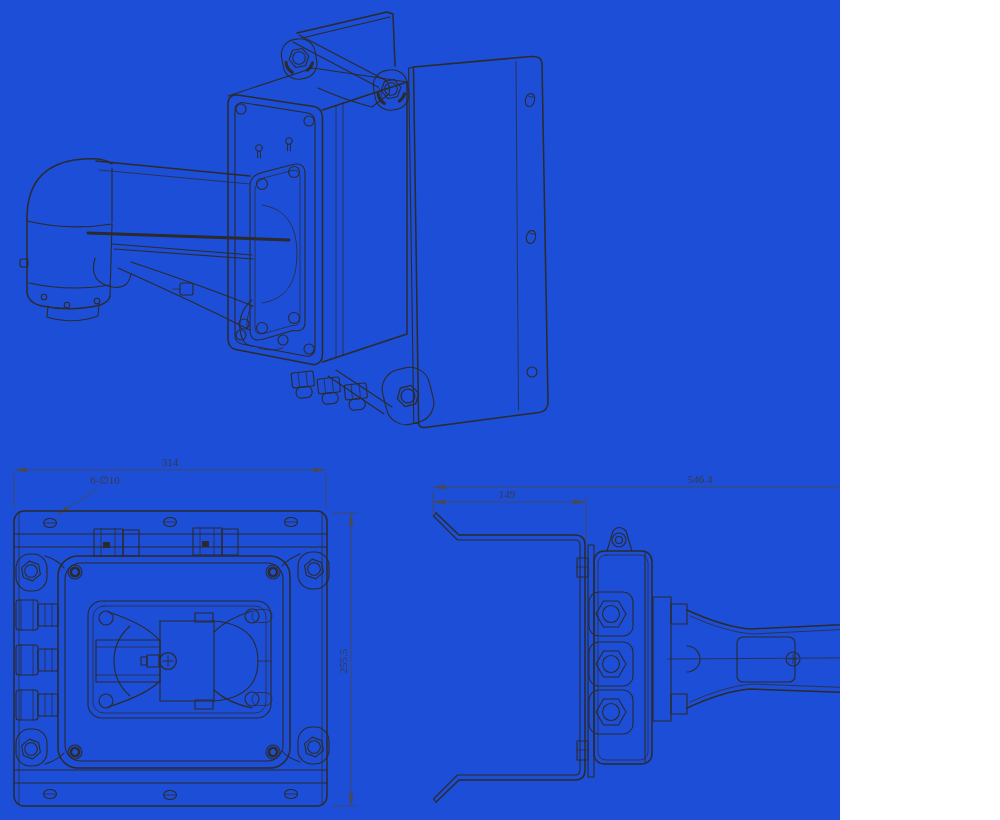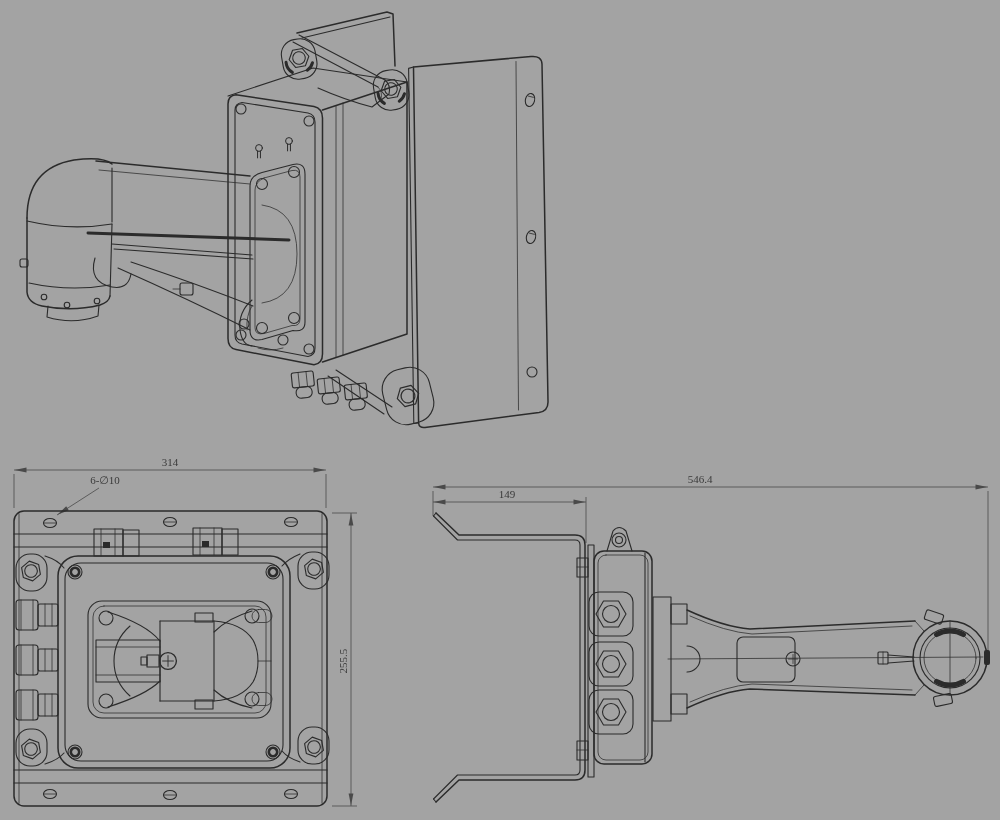--- a/index.html
+++ b/index.html
@@ -1,16 +1,16 @@
 <!DOCTYPE html>
 <html><head>
 <meta charset="utf-8">
 <style>
   html,body{margin:0;padding:0;background:#ffffff;}
-  #sheet{position:relative;width:1000px;height:820px;background:#a3a3a3;overflow:hidden;}
+  #sheet{position:relative;width:840px;height:820px;background:#1d4ed8;overflow:hidden;}
   svg{position:absolute;left:0;top:0;}
   .ln{fill:none;stroke:#2b2b2b;stroke-width:1.1;stroke-linecap:round;stroke-linejoin:round;}
   .ln2{stroke-width:1.5;}
   .fine{stroke-width:0.75;}
   .sw3{stroke-width:3;}
   .sw5{stroke-width:5;}
   .dark{fill:#2b2b2b;stroke:none;}
   .dim{fill:none;stroke:#4a4a4a;stroke-width:0.8;}
   .dimtxt{font:11px "Liberation Serif", "DejaVu Serif", serif;fill:#3a3a3a;}
 </style>

